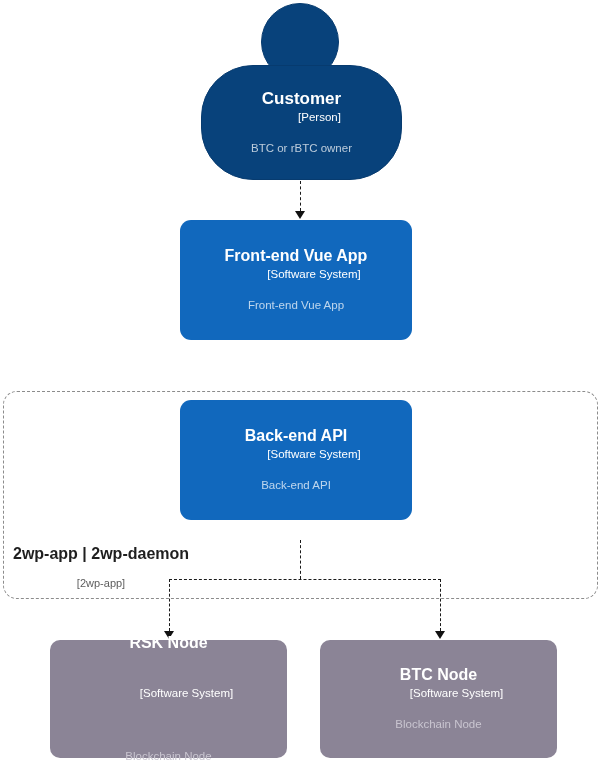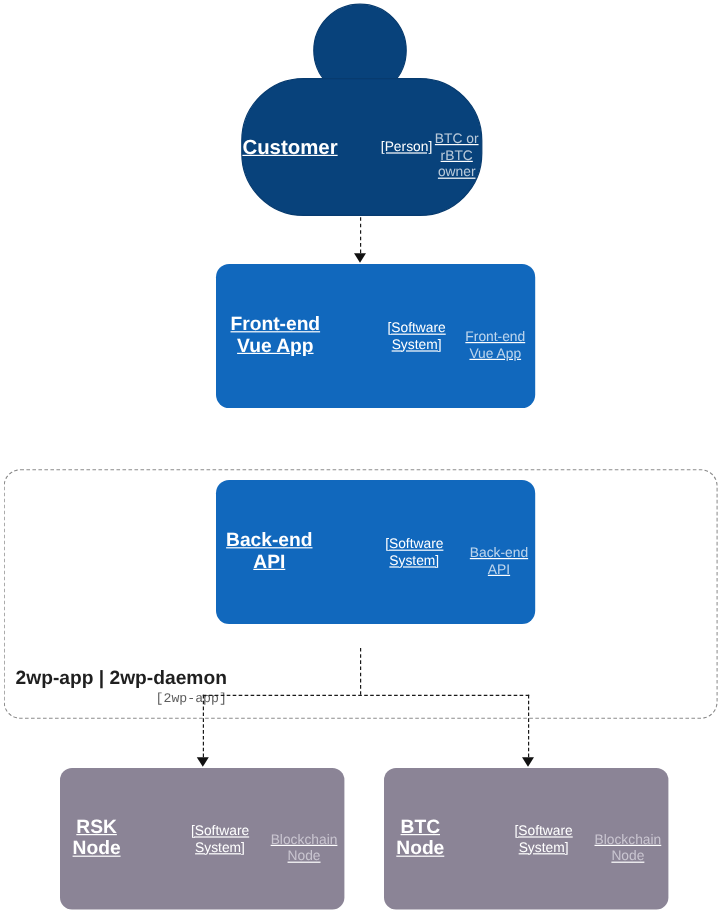--- a/index.html
+++ b/index.html
@@ -8,27 +8,26 @@
     width: 601px;
     height: 761px;
     background: #ffffff;
     font-family: "Liberation Sans", sans-serif;
     overflow: hidden;
   }
   .node {
     position: absolute;
     box-sizing: border-box;
     display: flex;
-    flex-direction: row;
+    flex-direction: column;
     align-items: center;
     justify-content: center;
     text-align: center;
     color: #ffffff;
     cursor: default;
-    text-decoration: underline;
   }
   .node .title   { font-size: 16px; font-weight: bold; line-height: 1.15; }
   .node .meta    { font-size: 11.5px; margin-top: 3px; line-height: 1.2; margin-left: 36px; }
   .node .desc    { font-size: 11.5px; margin-top: 17px; line-height: 1.2; color: rgba(255,255,255,0.72); }
 
   
   .person-head {
     position: absolute;
     left: 261px; top: 3px;
     width: 78px; height: 78px;
@@ -41,55 +40,55 @@
     left: 201px; top: 65px;
     width: 201px; height: 115px;
     background: #08427B;
     border: 1px solid #073b6f;
     border-radius: 52px;
   }
   .person-body .title { font-size: 17px; }
 
   
   .system {
-    width: 266px; height: 120px;
+    width: 232px; height: 120px;
     background: #1168BD;
     border-radius: 11px;
   }
   .frontend { left: 180px; top: 220px; }
   .backend  { left: 180px; top: 400px; }
 
   
   .gray-node {
     width: 237px; height: 118px;
     background: #8B8496;
     border-radius: 10px;
   }
-  .rsk { left: 50px;  top: 640px; }
+  .rsk { left: 50px;  top: 640px; gap: 32px; }
   .btc { left: 320px; top: 640px; text-align: center; }
   .gray-node .desc { color: #c9c5d0; }
 
   
   .boundary {
     position: absolute;
     left: 3px; top: 391px;
     width: 595px; height: 208px;
     box-sizing: border-box;
     border: 1.5px dashed #8c8c8c;
     border-radius: 14px;
     background: transparent;
   }
   .boundary-label {
     position: absolute;
     left: 9px; bottom: 9px;
-    text-align: right;
+    text-align: center;
     color: #1f1f1f;
   }
   .boundary-label .b-title { font-size: 16px; font-weight: bold; line-height: 1.1; }
-  .boundary-label .b-meta  { font-size: 11px; color: #5d5d5d; margin-top: 2px; font-family: Liberation Mono, monospace; }
+  .boundary-label .b-meta  { font-size: 11px; color: #5d5d5d; margin-top: 14px; }
 
   
   .edge { position: absolute; }
   .edge.v { width: 0; border-left: 1.5px dashed #1a1a1a; }
   .edge.h { height: 0; border-top: 1.5px dashed #1a1a1a; }
   .arrowhead-down {
     position: absolute;
     width: 0; height: 0;
     border-left: 5px solid transparent;
     border-right: 5px solid transparent;

